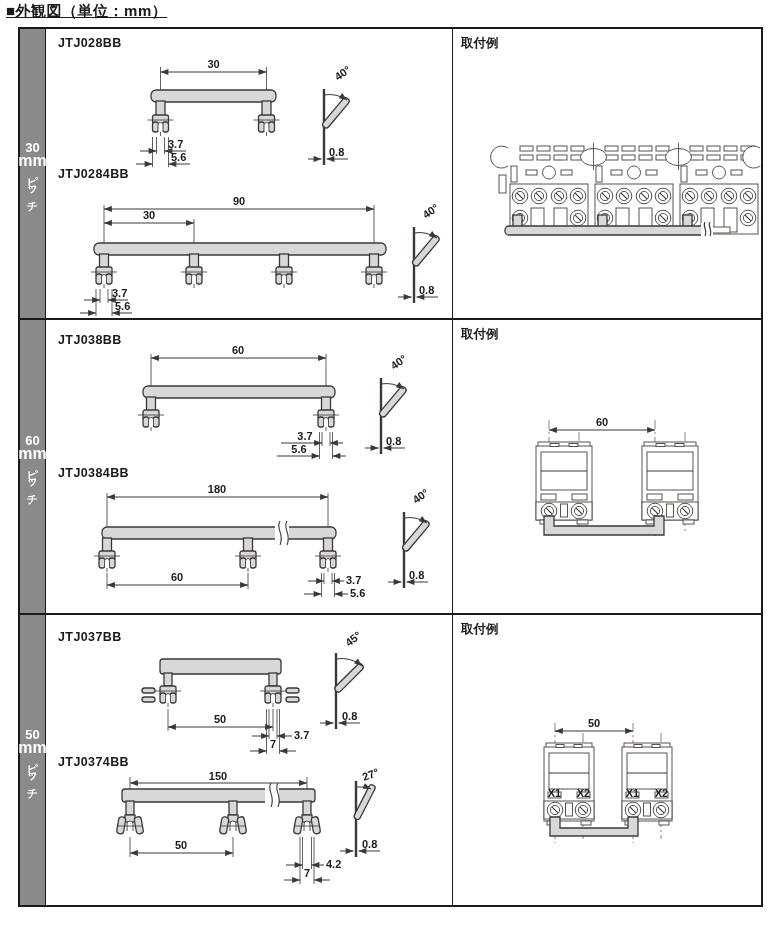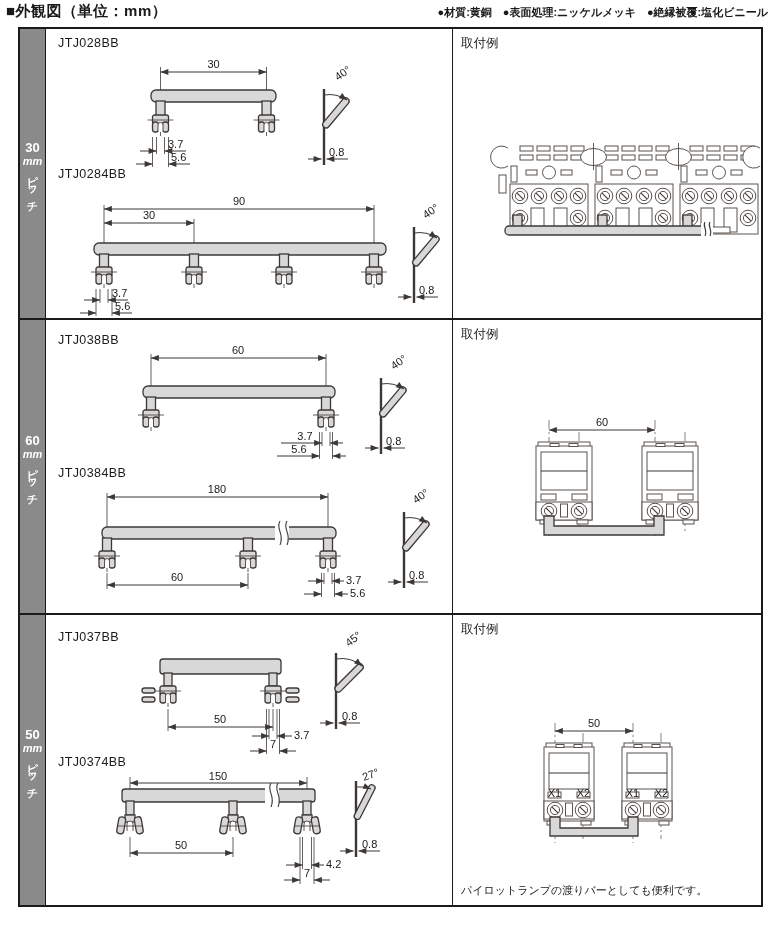--- a/index.html
+++ b/index.html
@@ -1,30 +1,30 @@
 <!DOCTYPE html>
 <html><head>
 <meta charset="utf-8">
 <style>
   html,body { margin:0; padding:0; background:#ffffff; }
   body { width:772px; height:950px; position:relative; font-family:"Liberation Sans","DejaVu Sans",sans-serif; color:#1a1a1a; }
   .hdr { position:absolute; top:2px; left:6px; right:4px; display:flex; justify-content:space-between; align-items:baseline; }
-  .hdr-title { font-size:15px; font-weight:bold; letter-spacing:0.5px; }
+  .hdr-title { font-size:15px; font-weight:bold; letter-spacing:0.5px;text-decoration:underline; }
   .hdr-specs { font-size:11px; font-weight:bold; }
   .tbl { position:absolute; left:18px; top:27px; width:745px; height:880px; box-sizing:border-box; border:2px solid #1a1a1a; display:flex; flex-direction:column; background:#fff; }
   .row { display:flex; box-sizing:border-box; border-bottom:2px solid #1a1a1a; }
   .row.r1 { height:291px; } .row.r2 { height:295px; }
   .row.r3 { flex:1; border-bottom:none; }
   .pitch { width:26px; background:#8a8a8a; border-right:1px solid #1a1a1a; box-sizing:border-box;
            display:flex; flex-direction:column; align-items:center; justify-content:center; color:#fff; font-weight:bold; }
   .pitch .pv { font-size:13px; line-height:14px; }
-  .pitch .pu { font-size:11px; line-height:12px;font-style:italic; }
+  .pitch .pu { font-size:16px; line-height:12px; }
   .pitch .ps { font-size:11px; writing-mode:vertical-rl; text-orientation:upright; line-height:12px; margin-top:1px; }
-  .mcell { flex:1; position:relative; border-right:1px solid #1a1a1a; box-sizing:border-box; }
-  .ecell { width:308px; position:relative; }
+  .mcell { flex:1; position:relative; border-right:1px solid #1a1a1a; box-sizing:border-box;font-weight:bold; }
+  .ecell { width:308px; position:relative;font-weight:bold; }
   .mlabel { position:absolute; left:12px; font-size:12.5px; letter-spacing:0.4px; }
   .elabel { position:absolute; left:8px; top:6px; font-size:12.5px; }
   .note { position:absolute; left:8px; bottom:7px; font-size:11px; }
   svg { position:absolute; overflow:visible; }
   svg text { font-family:"Liberation Sans","DejaVu Sans",sans-serif; font-size:11px; fill:#1a1a1a; }
   .dim { stroke:#3d3835; stroke-width:1; fill:none; }
   .ext { stroke:#3d3835; stroke-width:0.8; fill:none; }
   .cl  { stroke:#6a625e; stroke-width:0.8; stroke-dasharray:9 3 2 3; fill:none; }
   .bar { fill:#d8d8d8; stroke:#3d3835; stroke-width:1.3; }
   .wht { fill:#ffffff; stroke:#5a524e; stroke-width:1; }
@@ -139,21 +139,20 @@
         <use href="#scr" x="39" y="67"></use>
       <rect x="21.5" y="60" width="7" height="13" class="wht"></rect>
       <rect x="3" y="78" width="10" height="4" class="wht"></rect>
         <rect x="37" y="78" width="10" height="4" class="wht"></rect>
     </g>
   </defs>
 </svg>
 
 <div class="hdr">
   <span class="hdr-title">■外観図（単位：mm）</span>
-  <span class="hdr-specs">●材質:黄銅　●表面処理:ニッケルメッキ　●絶縁被覆:塩化ビニール</span>
 </div>
 
 <div class="tbl">
 
   <div class="row r1">
     <div class="pitch">
       <span class="pv">30</span>
       <span class="pu">mm</span>
       <span class="ps">ピッチ</span>
     </div>
@@ -418,17 +417,16 @@
         <line class="dim" x1="102" y1="116" x2="180" y2="116" marker-start="url(#arr)" marker-end="url(#arr)"></line>
         <text x="141" y="112" text-anchor="middle">50</text>
         <use href="#dev2" x="91" y="128"></use>
           <use href="#dev2" x="169" y="128"></use>
         <text x="101.5" y="182" text-anchor="middle" font-size="6.5">X1</text>
         <text x="130.5" y="182" text-anchor="middle" font-size="6.5">X2</text>
         <text x="179.5" y="182" text-anchor="middle" font-size="6.5">X1</text>
         <text x="208.5" y="182" text-anchor="middle" font-size="6.5">X2</text>
         <path d="M97,202 h10 v11 h68 v-11 h10 v19 h-88 z" class="bar"></path>
       </svg>
-      <div class="note">パイロットランプの渡りバーとしても便利です。</div>
     </div>
   </div>
 
 </div>
 
 </body></html>

